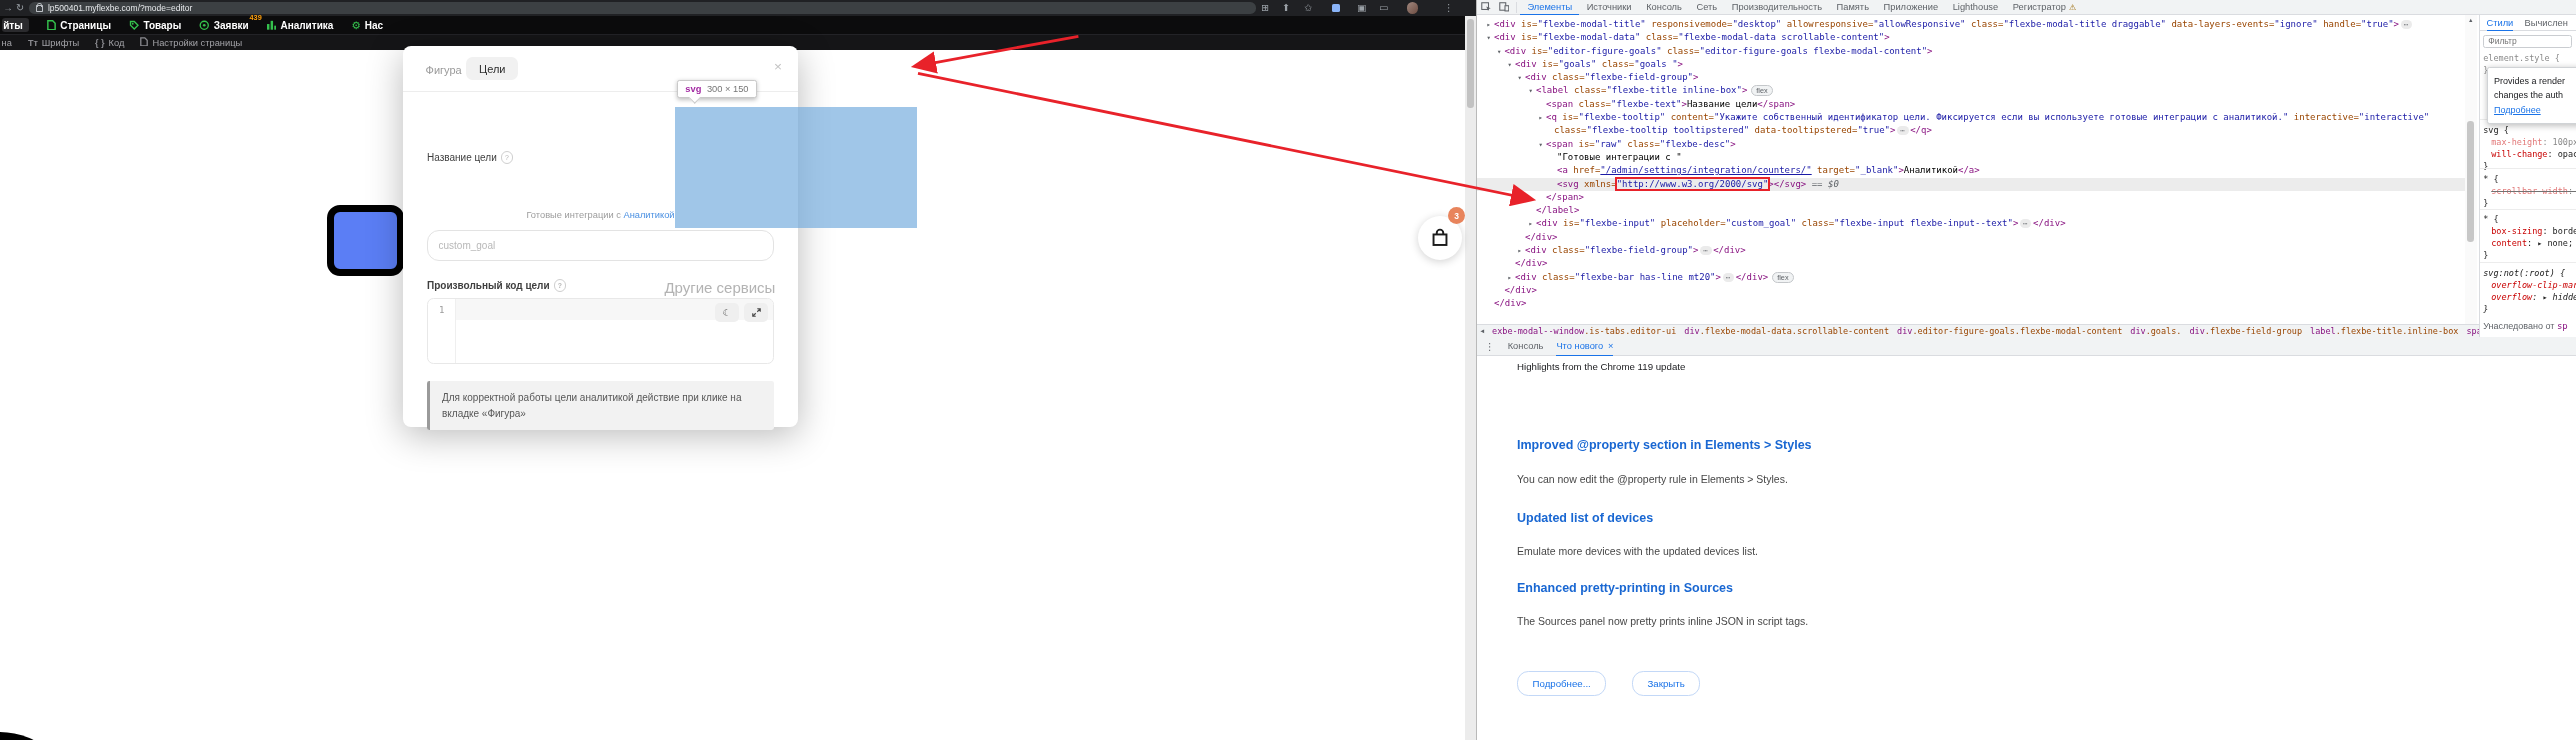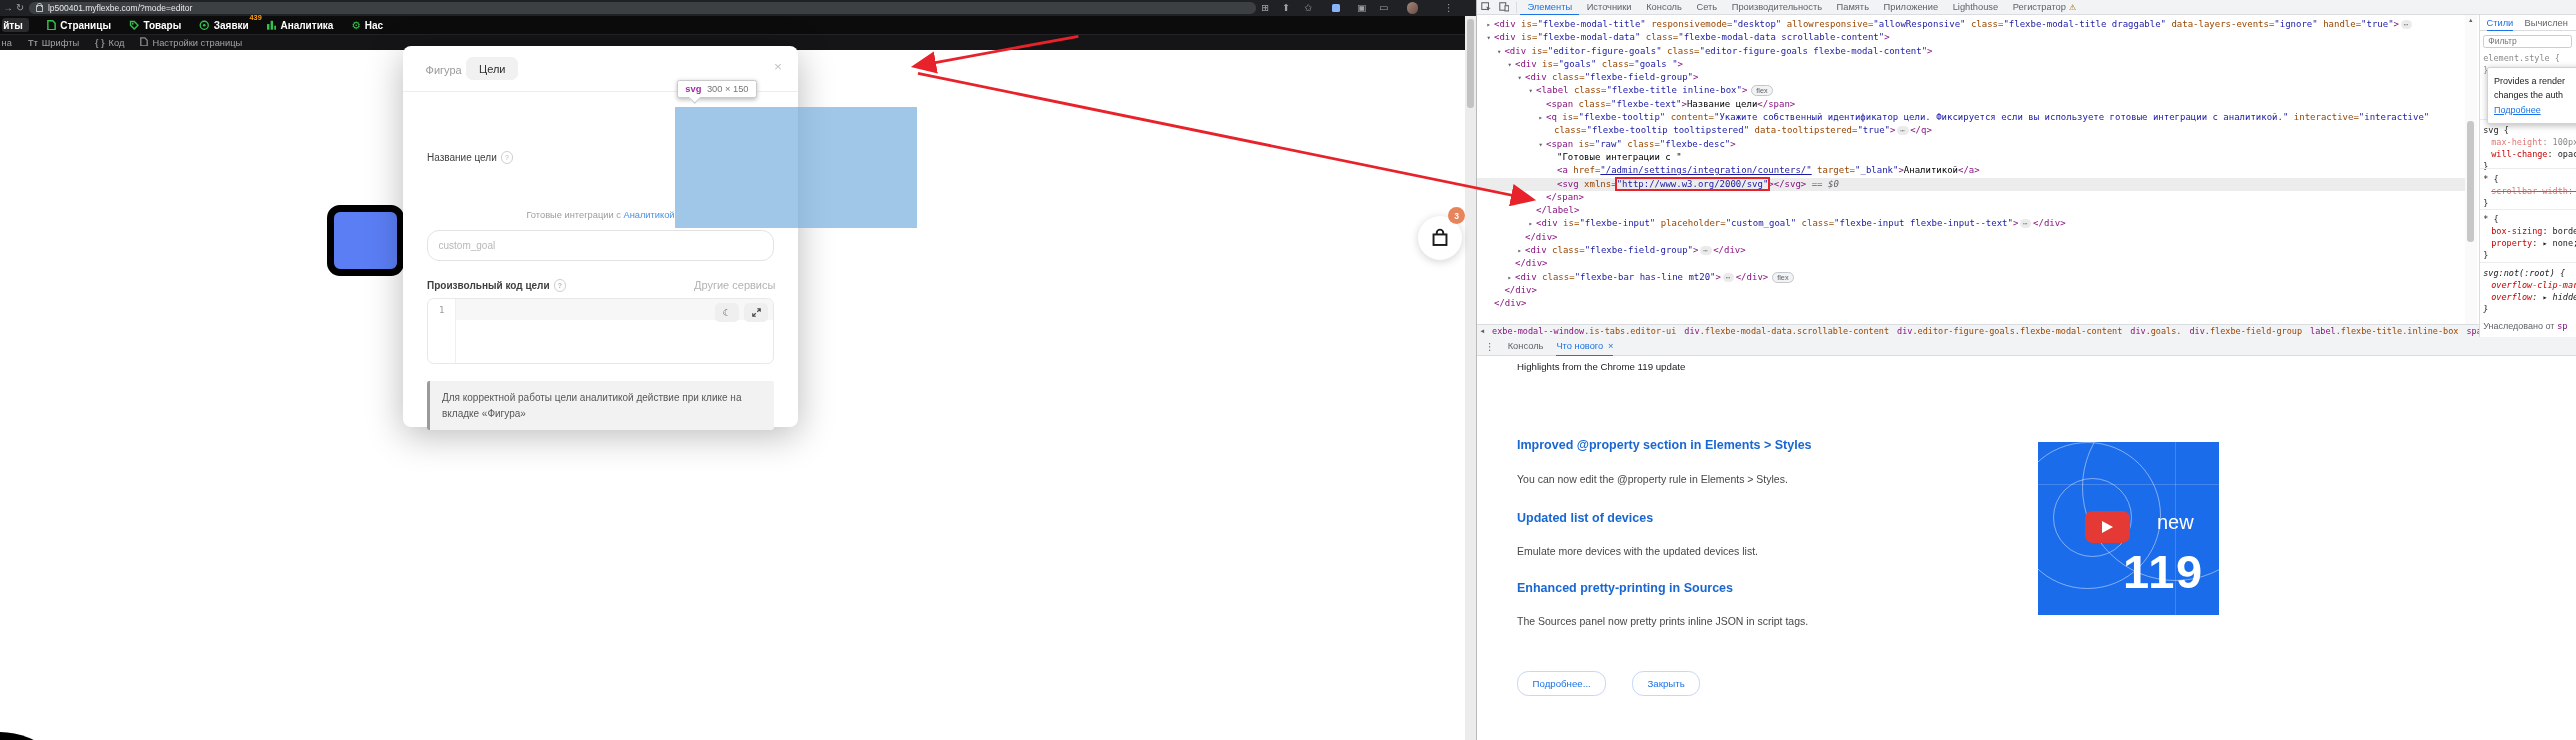--- a/index.html
+++ b/index.html
@@ -50,21 +50,21 @@
   #modal-close{right:16px;top:13px;color:#c2c2c2;font-size:13.7px;}
   #modal-div{left:0;top:45px;width:395px;height:0.8px;background:#ededed;}
   .field-label{font-size:10px;color:#3f3f3f;display:inline-flex;align-items:center;gap:4px;}
   .help{width:10.5px;height:10.5px;border:0.8px solid #cfcfcf;border-radius:50%;color:#b5b5b5;font-size:6.9px;
         display:inline-flex;align-items:center;justify-content:center;}
   #integr{left:0;top:164px;width:395px;text-align:center;font-size:9.3px;color:#9c9c9c;}
   #integr a{color:#4a90e2;text-decoration:none;}
   #goal-input{left:24px;top:184px;width:347px;height:31px;box-sizing:border-box;border:0.8px solid #e3e3e3;
               border-radius:12px;font-size:10px;padding:0 10.5px;color:#333;outline:none;font-family:inherit;}
   #goal-input::placeholder{color:#b8b8b8;}
-  #other-services{right:22.6px;top:233px;color:#b3b3b3;font-size:11px;}
+  #other-services{right:22.6px;top:233px;color:#b3b3b3;font-size:15px;}
   #code-box{left:24px;top:252px;width:347px;height:66px;box-sizing:border-box;border:0.8px solid #e8e8e8;border-radius:6.5px;overflow:hidden;}
   #code-gutter{left:0;top:0;width:27.4px;height:66px;border-right:0.8px solid #efefef;}
   #line-no{left:0;top:5.6px;width:27.4px;text-align:center;color:#9a9a9a;font-size:9px;font-family:"DejaVu Sans Mono",monospace;}
   #code-first{left:28px;top:0;width:319px;height:21px;background:#f7f7f7;}
   .code-btn{width:24px;height:19.4px;background:#efefef;border-radius:4.8px;display:flex;align-items:center;justify-content:center;color:#4a4a4a;font-size:9.7px;}
   #note{left:24px;top:335px;width:347px;box-sizing:border-box;background:#f2f2f2;border-left:3.2px solid #9a9a9a;
         border-radius:2.4px;padding:9px 12px;font-size:10px;color:#575757;line-height:1.55;}
   
   #hl-rect{left:675px;top:107px;width:242px;height:121px;background:rgba(111,168,220,.66);}
   #hl-tip{left:677px;top:80px;background:#fff;border:0.8px solid #c9c9c9;border-radius:2.4px;box-shadow:0 1.6px 4px rgba(0,0,0,.25);
@@ -430,21 +430,21 @@
           <div class="rule-sep" style="top: 104px;"></div>
           <div class="rule" style="top: 158px;">
             <div><span class="rsel">*</span><span class="rsel"> {</span></div>
             <div class="rprop strike"><span class="pname">scrollbar-width</span><span class="pval">: thin;</span></div>
             <div class="rsel">}</div>
           </div>
           <div class="rule-sep" style="top: 153px;"></div>
           <div class="rule" style="top: 198px;">
             <div><span class="rsel">*</span><span class="rsel"> {</span></div>
             <div class="rprop"><span class="pname">box-sizing</span><span class="pval">: border-box;</span></div>
-            <div class="rprop"><span class="pname">property</span><span class="pval">: ▸ none;</span></div>
+            <div class="rprop"><span class="pname">content</span><span class="pval">: ▸ none;</span></div>
             <div class="rsel">}</div>
           </div>
           <div class="rule-sep" style="top: 194px;"></div>
           <div class="rule italic" style="top: 252px;">
             <div><span class="rsel">svg:not(:root)</span><span class="rsel"> {</span></div>
             <div class="rprop"><span class="pname">overflow-clip-margin</span></div>
             <div class="rprop"><span class="pname">overflow</span><span class="pval">: ▸ hidden;</span></div>
             <div class="rsel">}</div>
           </div>
           <div class="rule-sep" style="top: 247px;"></div>
@@ -473,30 +473,20 @@
         <div class="wn-title" style="top: 438px;">Improved @property section in Elements &gt; Styles</div>
         <div class="wn-body" style="top: 473px;">You can now edit the @property rule in Elements &gt; Styles.</div>
         <div class="wn-title" style="top: 511px;">Updated list of devices</div>
         <div class="wn-body" style="top: 545px;">Emulate more devices with the updated devices list.</div>
         <div class="wn-title" style="top: 581px;">Enhanced pretty-printing in Sources</div>
         <div class="wn-body" style="top: 615px;">The Sources panel now pretty prints inline JSON in script tags.</div>
       </div>
     <span class="wn-btn" style="left:40px;">Подробнее...</span>
     <span class="wn-btn" style="left:155px;">Закрыть</span>
 
-    <div class="abs" id="wn-img">
-      <span class="bp-ring" style="left:44px;top:-48px;width:185px;height:185px;"></span>
-      <span class="bp-ring" style="left:14.5px;top:36px;width:77px;height:77px;"></span>
-      <span class="bp-ring" style="left:-24px;top:0;width:145px;height:145px;"></span>
-      <span class="bp-line" style="left:0;top:42px;width:181px;height:0.8px;"></span>
-      <span class="bp-line" style="left:137px;top:0;width:0.8px;height:173px;"></span>
-      <span id="wn-play"></span>
-      <span id="wn-new">new</span>
-      <span id="wn-ver">119</span>
-    </div>
   </div>
 
   <svg class="abs" id="anno" viewBox="0 0 3194 918" width="2576" height="740">
     <defs>
       <marker id="ah" markerWidth="9" markerHeight="8" refX="7" refY="4" orient="auto">
         <path d="M0,0 L9,4 L0,8 z" fill="#e8222a"></path>
       </marker>
     </defs>
     <line x1="1337" y1="45" x2="1136" y2="82" stroke="#e8222a" stroke-width="3.5" marker-end="url(#ah)"></line>
     <line x1="1138" y1="91" x2="1898" y2="247" stroke="#e8222a" stroke-width="3.5" marker-end="url(#ah)"></line>

